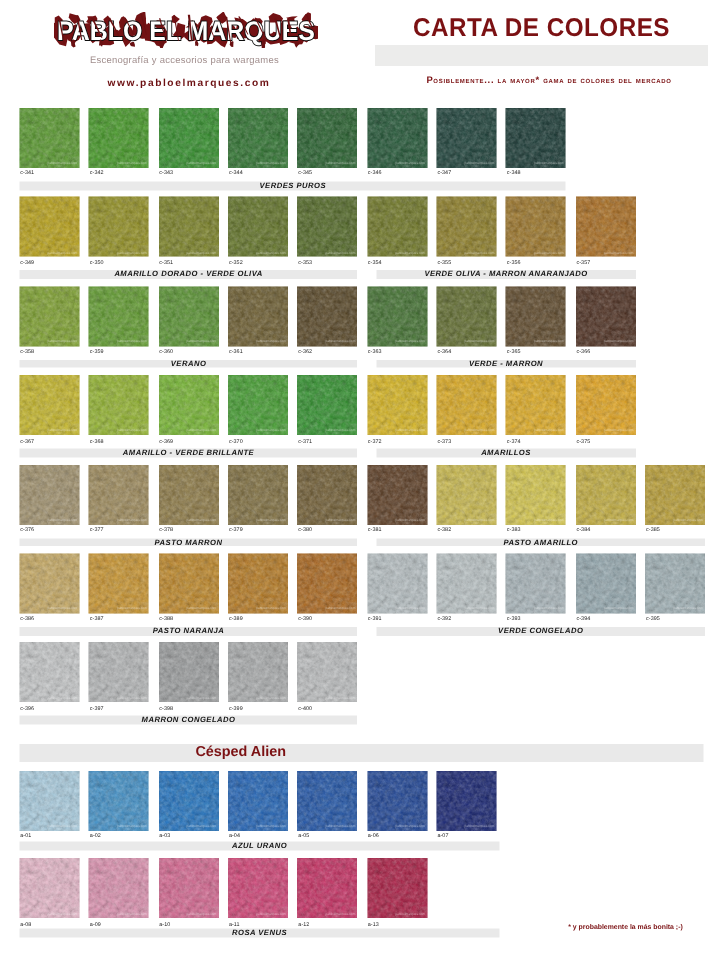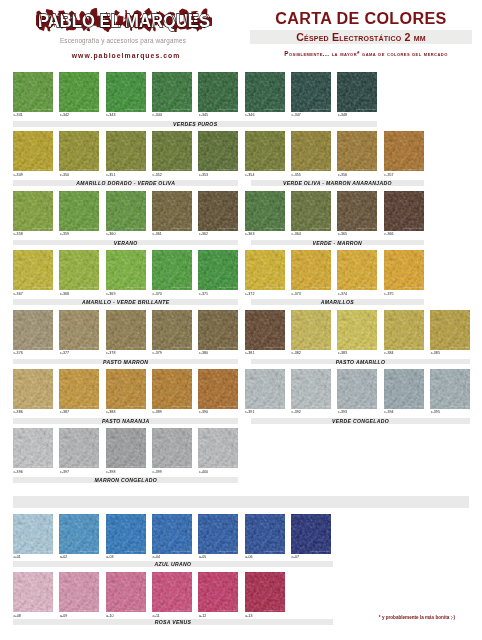--- a/index.html
+++ b/index.html
@@ -129,21 +129,20 @@
       <path d="M119.6 20.9 L119.5 23.3 L118.1 23.2 L117.1 21.8 L117.4 20.6 L118.7 19.3 L119.7 19.8 Z"></path>
       <path d="M140.7 21.6 L140.7 23.7 L139.5 24.9 L138.4 23.7 L138.5 19.7 L139.3 18.3 L141.2 18.1 Z"></path>
       <path d="M163.4 21.5 L162.1 23.0 L161.5 23.8 L160.6 22.1 L160.2 20.5 L161.6 20.3 L163.0 20.7 Z"></path>
     </g>
   </svg>
 </div>
 <div id="tagline">Escenografía y accesorios para wargames</div>
 <div id="url">www.pabloelmarques.com</div>
 <div id="title">CARTA DE COLORES</div>
 <div id="subband"></div>
-<div id="subtitle">Césped Electrostático 2 mm</div>
 <div id="note">Posiblemente... la mayor* gama de colores del mercado</div>
 
 <div class="sw" style="left:13.0px;top:72.0px;background:#55972a">
       <span class="t1"></span>
       <span class="t2"></span>
       <span class="t3"></span>
       <span class="wm">pabloelmarques.com</span>
     </div>
 <div class="code" style="left:13.5px;top:113.3px">c-341</div>
 <div class="sw" style="left:59.4px;top:72.0px;background:#419722">
@@ -584,20 +583,21 @@
       <span class="t1"></span>
       <span class="t2"></span>
       <span class="t3"></span>
       <span class="wm">pabloelmarques.com</span>
     </div>
 <div class="code" style="left:198.9px;top:469.7px">c-400</div>
 <div class="band" style="left:13.0px;top:477.4px;width:225.4px"></div>
 <div class="blabel" style="left:13.0px;top:477.3px;width:225.4px">MARRON CONGELADO</div>
 
 <div id="alienband"></div>
+<div id="alientitle">Césped Alien</div>
 <div class="sw" style="left:13.0px;top:514.0px;background:#abcfe2">
       <span class="t1"></span>
       <span class="t2"></span>
       <span class="t3"></span>
       <span class="wm">pabloelmarques.com</span>
     </div>
 <div class="code" style="left:13.5px;top:555.3px">a-01</div>
 <div class="sw" style="left:59.4px;top:514.0px;background:#3f8fc8">
       <span class="t1"></span>
       <span class="t2"></span>

